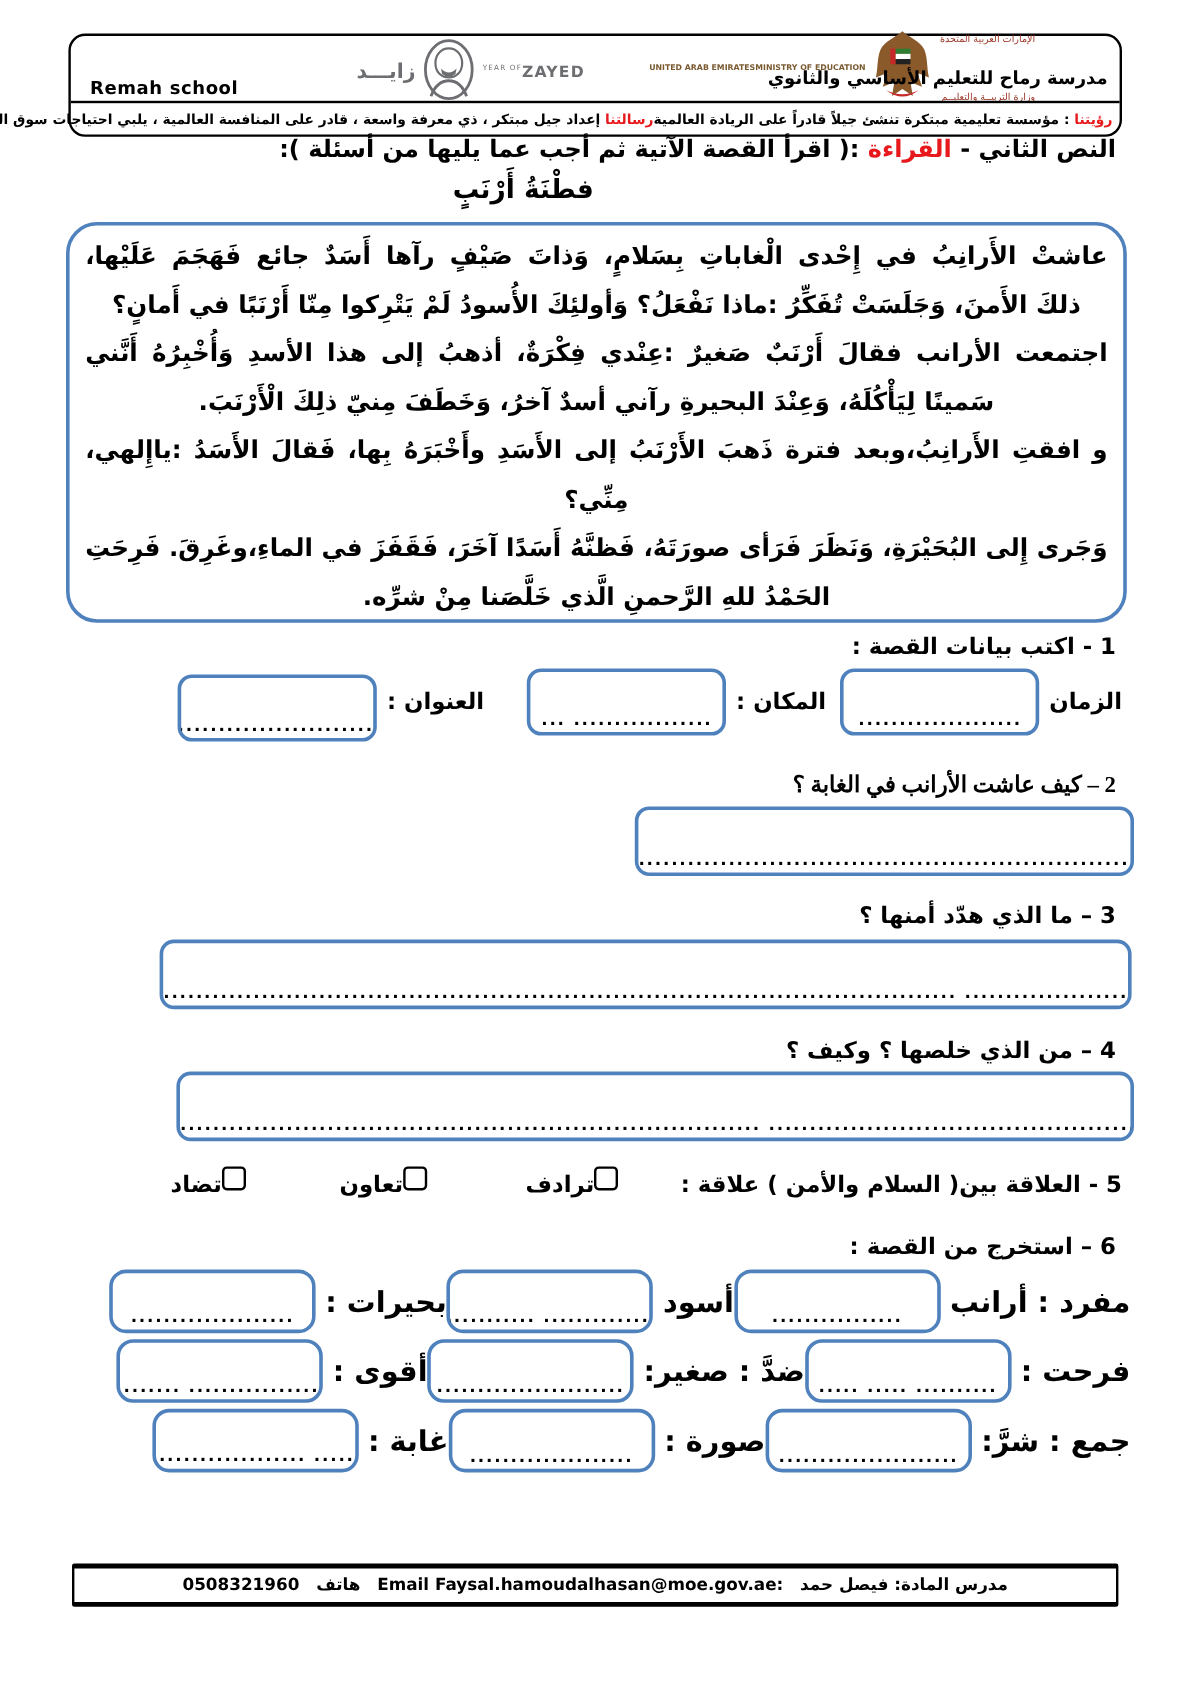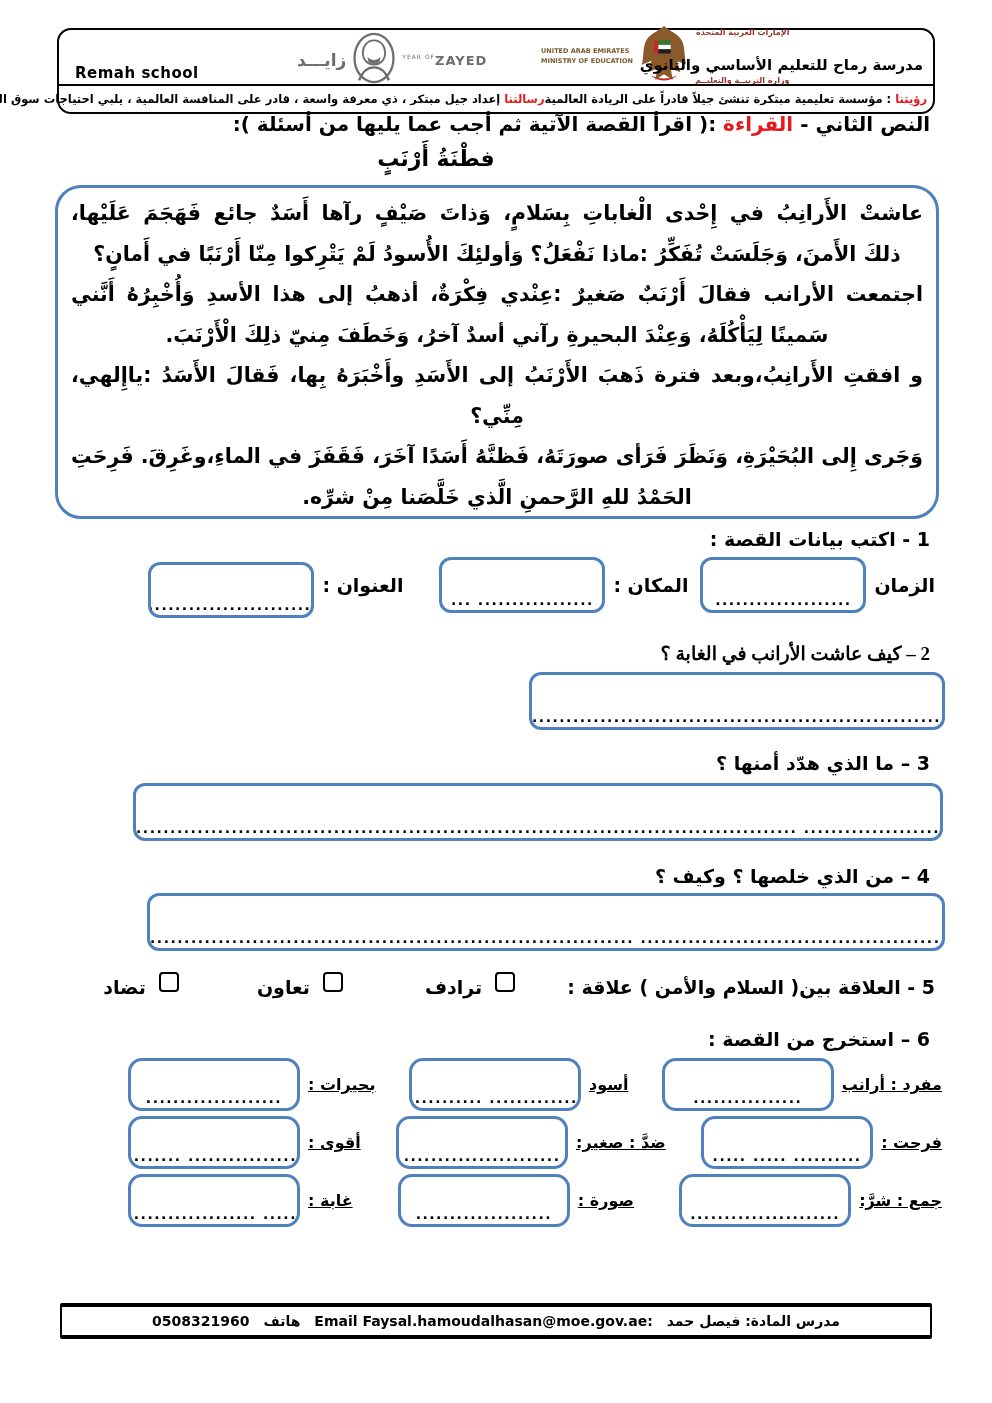--- a/index.html
+++ b/index.html
@@ -14,22 +14,22 @@
     border:2.5px solid #000;border-radius:14px;background:#fff;
   }
   .hdr-top{position:absolute;left:0;top:0;right:0;height:54px;}
   .school-en{position:absolute;left:16px;top:34px;font-size:15px;font-weight:bold;letter-spacing:.5px;}
   .zayed{position:absolute;left:238px;top:2px;display:flex;align-items:center;gap:6px;color:#6d6e71;}
   .zayed .ar{font-size:17px;font-weight:bold;letter-spacing:2px;}
   .zayed .en{display:flex;flex-direction:row;line-height:1;}
   .zayed .en .small{font-size:6px;letter-spacing:1px;}
   .zayed .en .big{font-size:13px;font-weight:bold;letter-spacing:1px;}
   .ministry{position:absolute;left:482px;top:-6px;display:flex;align-items:center;gap:5px;}
-  .ministry .en{display:flex;flex-direction:column;line-height:1.5;font-size:6.5px;color:#7a5a30;font-weight:bold;}
-  .ministry .ar{display:flex;flex-direction:column;line-height:1.5;font-size:8px;color:#9c3324;font-weight:bold;direction:rtl;gap:36px;}
+  .ministry .en{display:flex;flex-direction:row;line-height:1.5;font-size:6.5px;color:#7a5a30;font-weight:bold;text-align:right;}
+  .ministry .ar{display:flex;flex-direction:column;line-height:1.5;font-size:8px;color:#9c3324;font-weight:normal;direction:rtl;gap:36px;}
   .school-ar{position:absolute;right:10px;top:26px;font-size:15px;font-weight:bold;direction:rtl;}
   .hdr-divider{position:absolute;left:0;right:0;top:54px;border-top:2px solid #000;}
   .hdr-mission{
     position:absolute;left:6px;right:6px;top:57px;height:23px;
     display:flex;direction:rtl;justify-content:space-between;align-items:center;
     font-size:11.5px;font-weight:bold;white-space:nowrap;
   }
   .redword{color:#e8191c;}
   
   .instruction{right:62px;top:112px;direction:rtl;font-size:20px;font-weight:bold;white-space:nowrap;}
@@ -45,30 +45,30 @@
   .qlabel{direction:rtl;font-size:19px;font-weight:bold;white-space:nowrap;}
   .abox{
     box-sizing:border-box;border:3.5px solid #4f81bd;border-radius:12px;background:#fff;
     display:flex;align-items:flex-end;justify-content:center;padding-bottom:3px;
   }
   .dots{font-size:14px;font-weight:bold;letter-spacing:1.5px;line-height:1;white-space:nowrap;overflow:hidden;}
   .q1row{left:57px;top:552px;width:878px;display:flex;direction:rtl;align-items:center;}
   .q1row .flabel{font-size:19px;font-weight:bold;margin-left:8px;white-space:nowrap;}
   .q1row .abox{width:166px;height:56px;}
   .q5row{left:57px;top:972px;width:878px;display:flex;direction:rtl;align-items:center;}
-  .opt{display:flex;direction:rtl;align-items:center;gap:13px;}
+  .opt{display:flex;direction:rtl;align-items:center;gap:0;}
   .chk{
     width:16px;height:16px;border:2px solid #000;border-radius:4px;background:#fff;
     margin-bottom:10px;flex:0 0 auto;
   }
   .optword{font-size:19px;font-weight:bold;}
   .q6grid{left:128px;top:1058px;width:814px;}
   .q6row{display:flex;direction:rtl;justify-content:space-between;align-items:center;margin-bottom:5px;}
   .q6cell{display:flex;direction:rtl;align-items:center;gap:8px;}
-  .q6cell .clabel{font-size:16px;font-weight:bold;white-space:nowrap;text-decoration:underline;}
+  .q6cell .clabel{font-size:24px;font-weight:bold;white-space:nowrap;}
   .q6cell .abox{width:172px;height:53px;border-radius:14px;}
   
   .footer-box{
     left:60px;top:1303px;width:872px;height:36px;box-sizing:border-box;
     border:2px solid #000;border-top-width:4px;border-bottom-width:4px;border-radius:2px;
     display:flex;align-items:center;justify-content:center;direction:rtl;gap:14px;
     font-size:14px;font-weight:bold;white-space:nowrap;
   }
   .footer-box .ltr{direction:ltr;unicode-bidi:embed;}
 </style>

